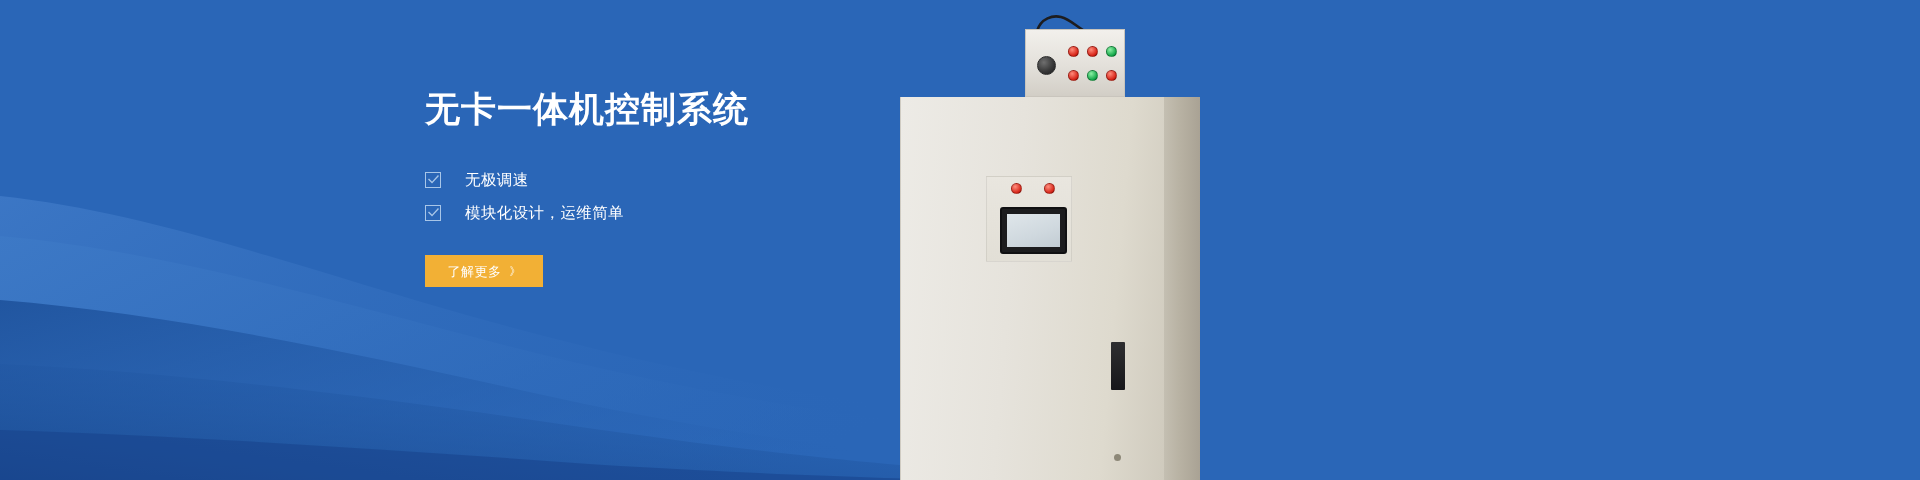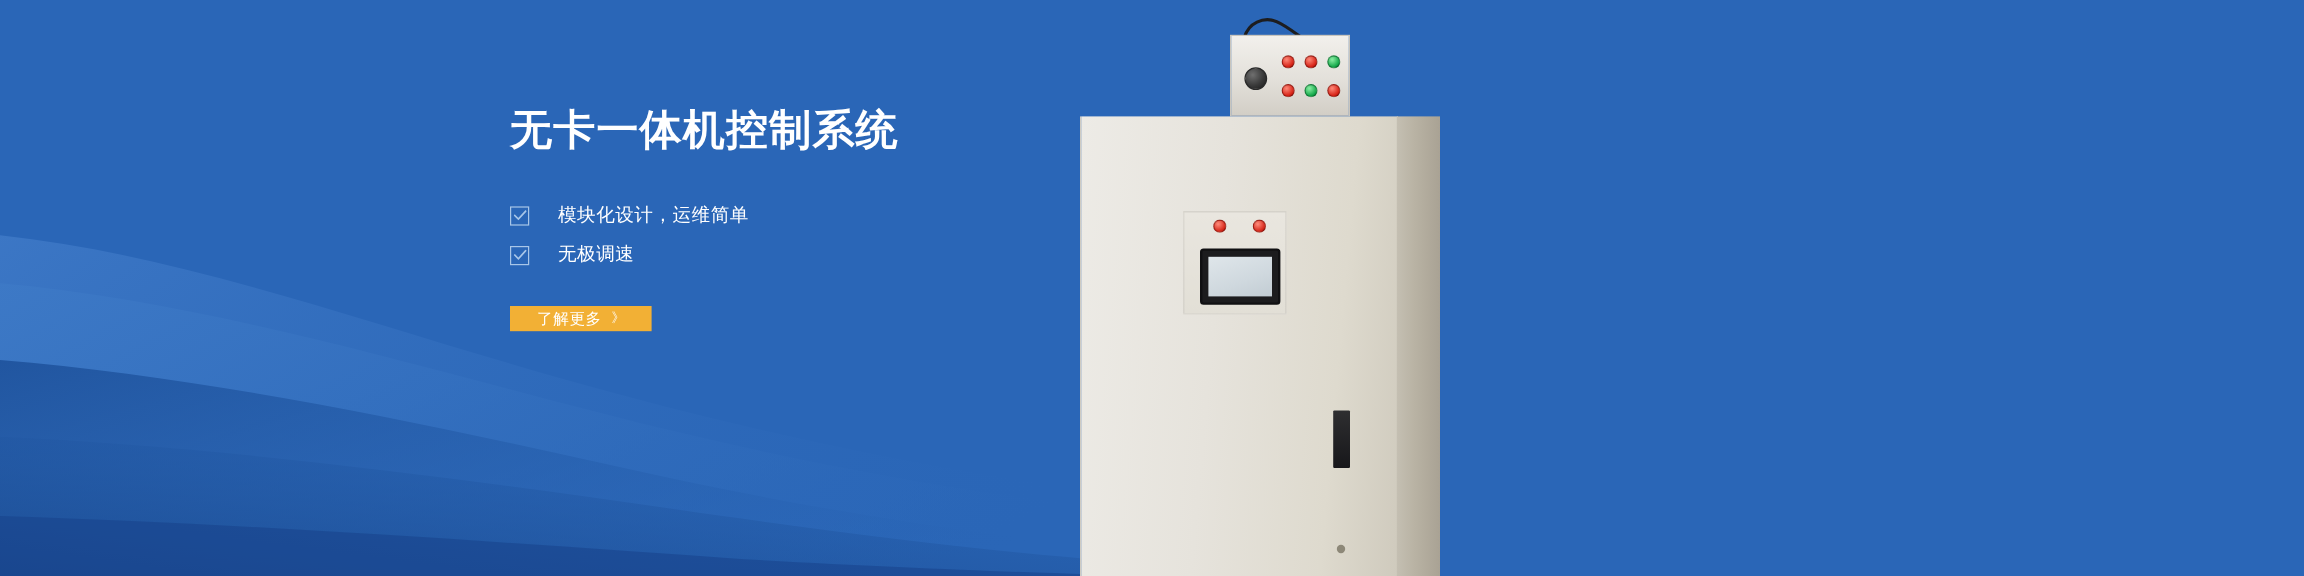--- a/index.html
+++ b/index.html
@@ -58,21 +58,21 @@
     white-space:nowrap;
     letter-spacing:0.4px;
   }
 
   .cta-wrap { margin-top:26px; }
   .cta-button {
     display:inline-flex;
     align-items:center;
     justify-content:center;
     gap:8px;
-    width:118px; height:21px;
+    width:118px; height:32px;
     background:#f2b035;
     border:none;
     cursor:pointer;
     text-decoration:none;
   }
   .cta-label {
     color:#ffffff;
     font-size:13px;
     letter-spacing:0.5px;
     line-height:1;
@@ -208,37 +208,37 @@
     <path d="M0,300 C170,314 350,352 520,390 C690,428 850,452 1000,462 L1000,480 L0,480 Z" fill="url(#wv2)"></path>
     <path d="M0,364 C180,372 380,398 560,424 C740,450 880,466 1000,472 L1000,480 L0,480 Z" fill="url(#wv4)"></path>
     <path d="M0,430 C200,436 420,452 620,466 C760,474 880,478 960,480 L0,480 Z" fill="#17418a" opacity="0.55"></path>
   </svg>
 
   <div class="content">
 
     <h1 class="hero-title">无卡一体机控制系统</h1>
 
     <ul class="feature-list" style="list-style:none;">
+
+      <li class="feature-item">
+        <span class="check-box">
+          <svg width="11" height="9" viewBox="0 0 11 9">
+            <polyline points="1,4.6 4,7.6 10,1" fill="none" stroke="#a8c6e8" stroke-width="1.4" stroke-linecap="square" stroke-linejoin="miter"></polyline>
+          </svg>
+        </span>
+        <span class="feature-text">无极调速</span>
+      </li>
 
       <li class="feature-item">
         <span class="check-box">
           <svg width="11" height="9" viewBox="0 0 11 9">
             <polyline points="1,4.6 4,7.6 10,1" fill="none" stroke="#a8c6e8" stroke-width="1.4" stroke-linecap="square" stroke-linejoin="miter"></polyline>
           </svg>
         </span>
         <span class="feature-text">模块化设计，运维简单</span>
-      </li>
-
-      <li class="feature-item">
-        <span class="check-box">
-          <svg width="11" height="9" viewBox="0 0 11 9">
-            <polyline points="1,4.6 4,7.6 10,1" fill="none" stroke="#a8c6e8" stroke-width="1.4" stroke-linecap="square" stroke-linejoin="miter"></polyline>
-          </svg>
-        </span>
-        <span class="feature-text">无极调速</span>
       </li>
 
 
     </ul>
 
     <div class="cta-wrap">
       <a href="#" class="cta-button">
         <span class="cta-label">了解更多</span>
         <span class="cta-arrow">》</span>
       </a>

